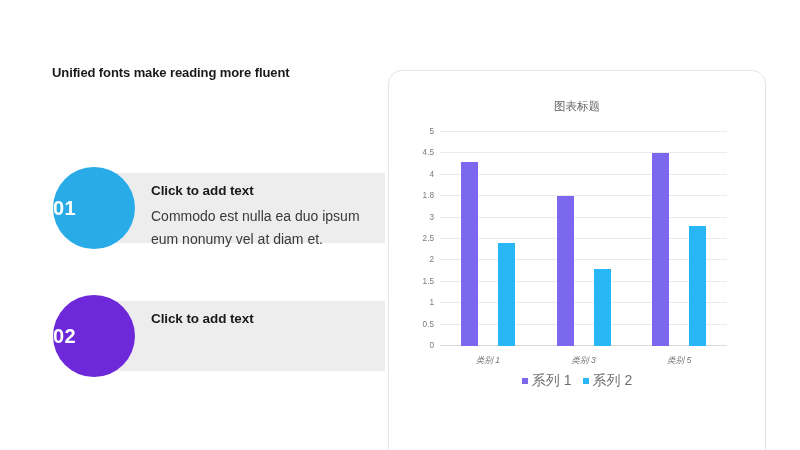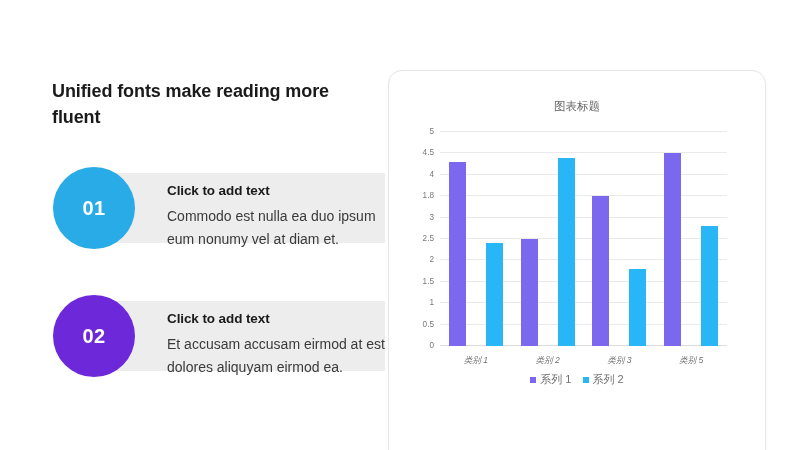--- a/index.html
+++ b/index.html
@@ -12,23 +12,23 @@
     background: #ffffff;
     font-family: "Liberation Sans", sans-serif;
     overflow: hidden;
     position: relative;
   }
 
   
   .slide-title {
     position: absolute;
     left: 52px;
-    top: 79px;
+    top: 64px;
     width: 330px;
-    font-size: 18px;
+    font-size: 13px;
     font-weight: bold;
     line-height: 1.42;
     color: #1a1a1a;
     letter-spacing: -0.1px;
   }
 
   .item-row {
     position: absolute;
     left: 53px;
     width: 332px;
@@ -51,30 +51,28 @@
     left: 0;
     top: -6px;
     width: 82px;
     height: 82px;
     border-radius: 50%;
     color: #ffffff;
     font-size: 20px;
     font-weight: bold;
     display: flex;
     align-items: center;
-    justify-content: center;
     letter-spacing: 0.5px;
   }
 
   .item-text {
     position: absolute;
     left: 98px;
     top: 10px;
     width: 228px;
-    margin-left: 16px;
   }
   .item-heading {
     font-size: 13.5px;
     font-weight: bold;
     color: #1a1a1a;
     margin: 0 0 7px 0;
     letter-spacing: -0.1px;
   }
   .item-body {
     font-size: 14px;
@@ -181,21 +179,21 @@
     width: 100%;
     display: flex;
     justify-content: center;
     align-items: center;
     gap: 11px;
   }
   .legend-entry {
     display: flex;
     align-items: center;
     gap: 4px;
-    font-size: 11px;
+    font-size: 14px;
     color: #6f6f6f;
     white-space: nowrap;
   }
   .legend-swatch {
     width: 6px;
     height: 6px;
   }
 </style>
 </head>
 <body>
@@ -213,21 +211,20 @@
   </div>
 </div>
 
 <div class="item-row row2">
   <div class="item-band"></div>
   <div class="item-circle" style="background:#6d28d9">
     <span>02</span>
   </div>
   <div class="item-text">
     <p class="item-heading">Click to add text</p>
-    <p class="item-body">Et accusam accusam eirmod at est dolores aliquyam eirmod ea.</p>
   </div>
 </div>
 
 <div class="chart-card">
   <div class="chart-title">图表标题</div>
 
   <div class="plot">
     <div id="gridlines">
         <div class="gridline" style="bottom: 0%;">
           <span class="ytick">0</span>
@@ -264,25 +261,20 @@
         </div>
       </div>
     <div class="axis-baseline"></div>
     <div class="bar-groups" id="bar-groups">
         <div class="bar-group">
           <div class="bar" style="background: rgb(123, 104, 238); height: 86%;"></div>
           <div class="bar" style="background: rgb(41, 182, 246); height: 48%;"></div>
           <div class="cat-label">类别 1</div>
         </div>
         <div class="bar-group">
-          <div class="bar" style="background: rgb(123, 104, 238); height: 50%;"></div>
-          <div class="bar" style="background: rgb(41, 182, 246); height: 88%;"></div>
-          <div class="cat-label">类别 2</div>
-        </div>
-        <div class="bar-group">
           <div class="bar" style="background: rgb(123, 104, 238); height: 70%;"></div>
           <div class="bar" style="background: rgb(41, 182, 246); height: 36%;"></div>
           <div class="cat-label">类别 3</div>
         </div>
         <div class="bar-group">
           <div class="bar" style="background: rgb(123, 104, 238); height: 90%;"></div>
           <div class="bar" style="background: rgb(41, 182, 246); height: 56%;"></div>
           <div class="cat-label">类别 5</div>
         </div>
       </div>

